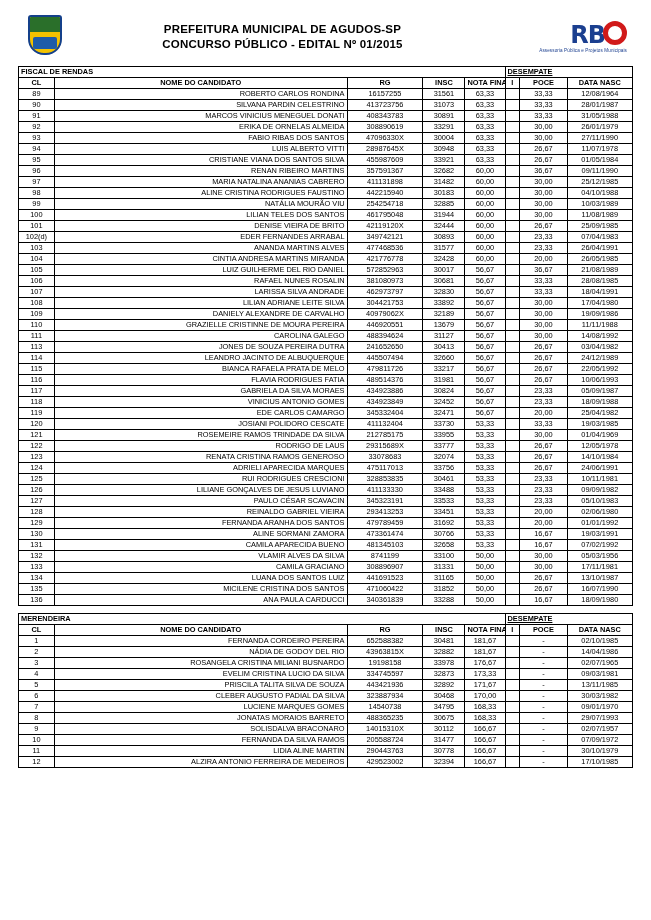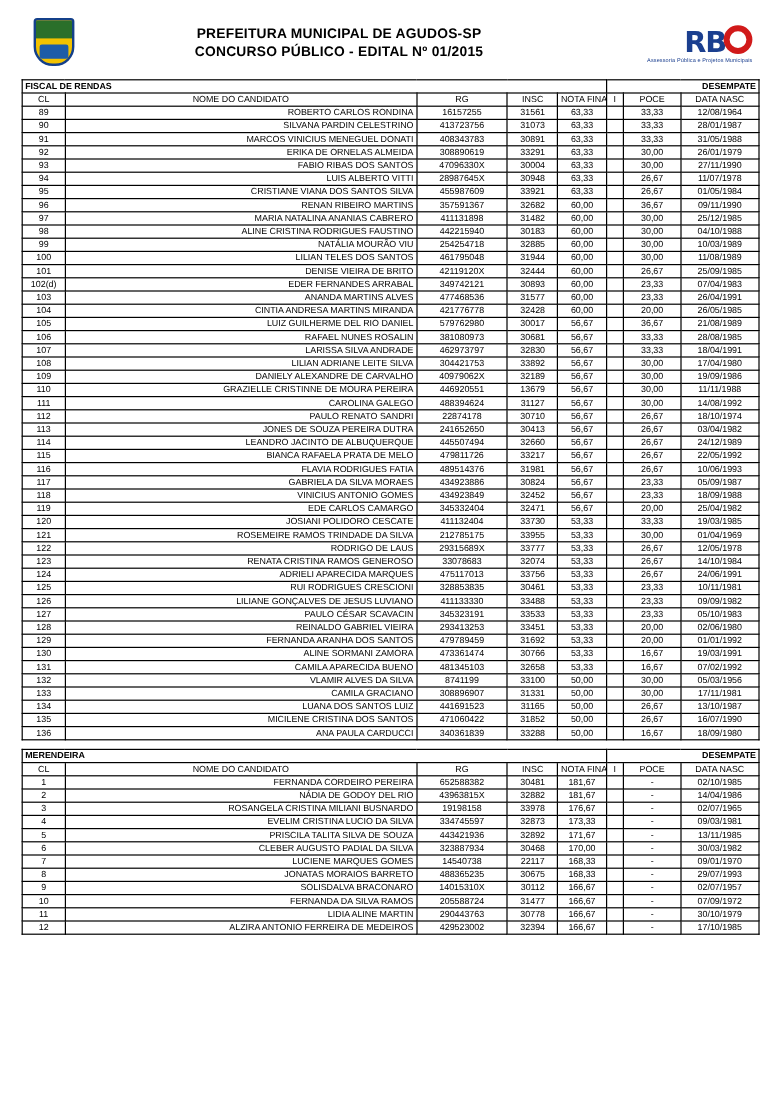--- a/index.html
+++ b/index.html
@@ -127,24 +127,25 @@
     overflow: hidden;
     white-space: nowrap;
   }
   .sec-head td {
     font-weight: bold;
     font-size: 8.4px;
     height: 13px;
     padding: 1px 4px;
   }
   .sec-head .right {
-    text-align: right;
+    text-align: left;
+    text-decoration: underline;
   }
   thead th {
-    font-weight: normal;
+    font-weight: bold;
     font-size: 7.6px;
     vertical-align: middle;
     height: 22px;
     line-height: 1.05;
     margin-top: 28px;
   }
   td.c { text-align: center; }
   td.l { text-align: right; padding-left: 4px; }
 
   
@@ -363,21 +364,21 @@
             <td class="c">421776778</td>
             <td class="c">32428</td>
             <td class="c">60,00</td>
             <td class="c"></td>
             <td class="c">20,00</td>
             <td class="c">26/05/1985</td>
           </tr>
           <tr>
             <td class="c">105</td>
             <td class="l">LUIZ GUILHERME DEL RIO DANIEL</td>
-            <td class="c">579762980</td>
+            <td class="c">572852963</td>
             <td class="c">30017</td>
             <td class="c">56,67</td>
             <td class="c"></td>
             <td class="c">36,67</td>
             <td class="c">21/08/1989</td>
           </tr>
           <tr>
             <td class="c">106</td>
             <td class="l">RAFAEL NUNES ROSALIN</td>
             <td class="c">381080973</td>
@@ -429,30 +430,20 @@
           </tr>
           <tr>
             <td class="c">111</td>
             <td class="l">CAROLINA GALEGO</td>
             <td class="c">488394624</td>
             <td class="c">31127</td>
             <td class="c">56,67</td>
             <td class="c"></td>
             <td class="c">30,00</td>
             <td class="c">14/08/1992</td>
-          </tr>
-          <tr>
-            <td class="c">112</td>
-            <td class="l">PAULO RENATO SANDRI</td>
-            <td class="c">22874178</td>
-            <td class="c">30710</td>
-            <td class="c">56,67</td>
-            <td class="c"></td>
-            <td class="c">26,67</td>
-            <td class="c">18/10/1974</td>
           </tr>
           <tr>
             <td class="c">113</td>
             <td class="l">JONES DE SOUZA PEREIRA DUTRA</td>
             <td class="c">241652650</td>
             <td class="c">30413</td>
             <td class="c">56,67</td>
             <td class="c"></td>
             <td class="c">26,67</td>
             <td class="c">03/04/1982</td>
@@ -775,21 +766,21 @@
             <td class="c">30468</td>
             <td class="c">170,00</td>
             <td class="c"></td>
             <td class="c">-</td>
             <td class="c">30/03/1982</td>
           </tr>
           <tr>
             <td class="c">7</td>
             <td class="l">LUCIENE MARQUES GOMES</td>
             <td class="c">14540738</td>
-            <td class="c">22117</td>
+            <td class="c">34795</td>
             <td class="c">168,33</td>
             <td class="c"></td>
             <td class="c">-</td>
             <td class="c">09/01/1970</td>
           </tr>
           <tr>
             <td class="c">8</td>
             <td class="l">JONATAS MORAIOS BARRETO</td>
             <td class="c">488365235</td>
             <td class="c">30675</td>

